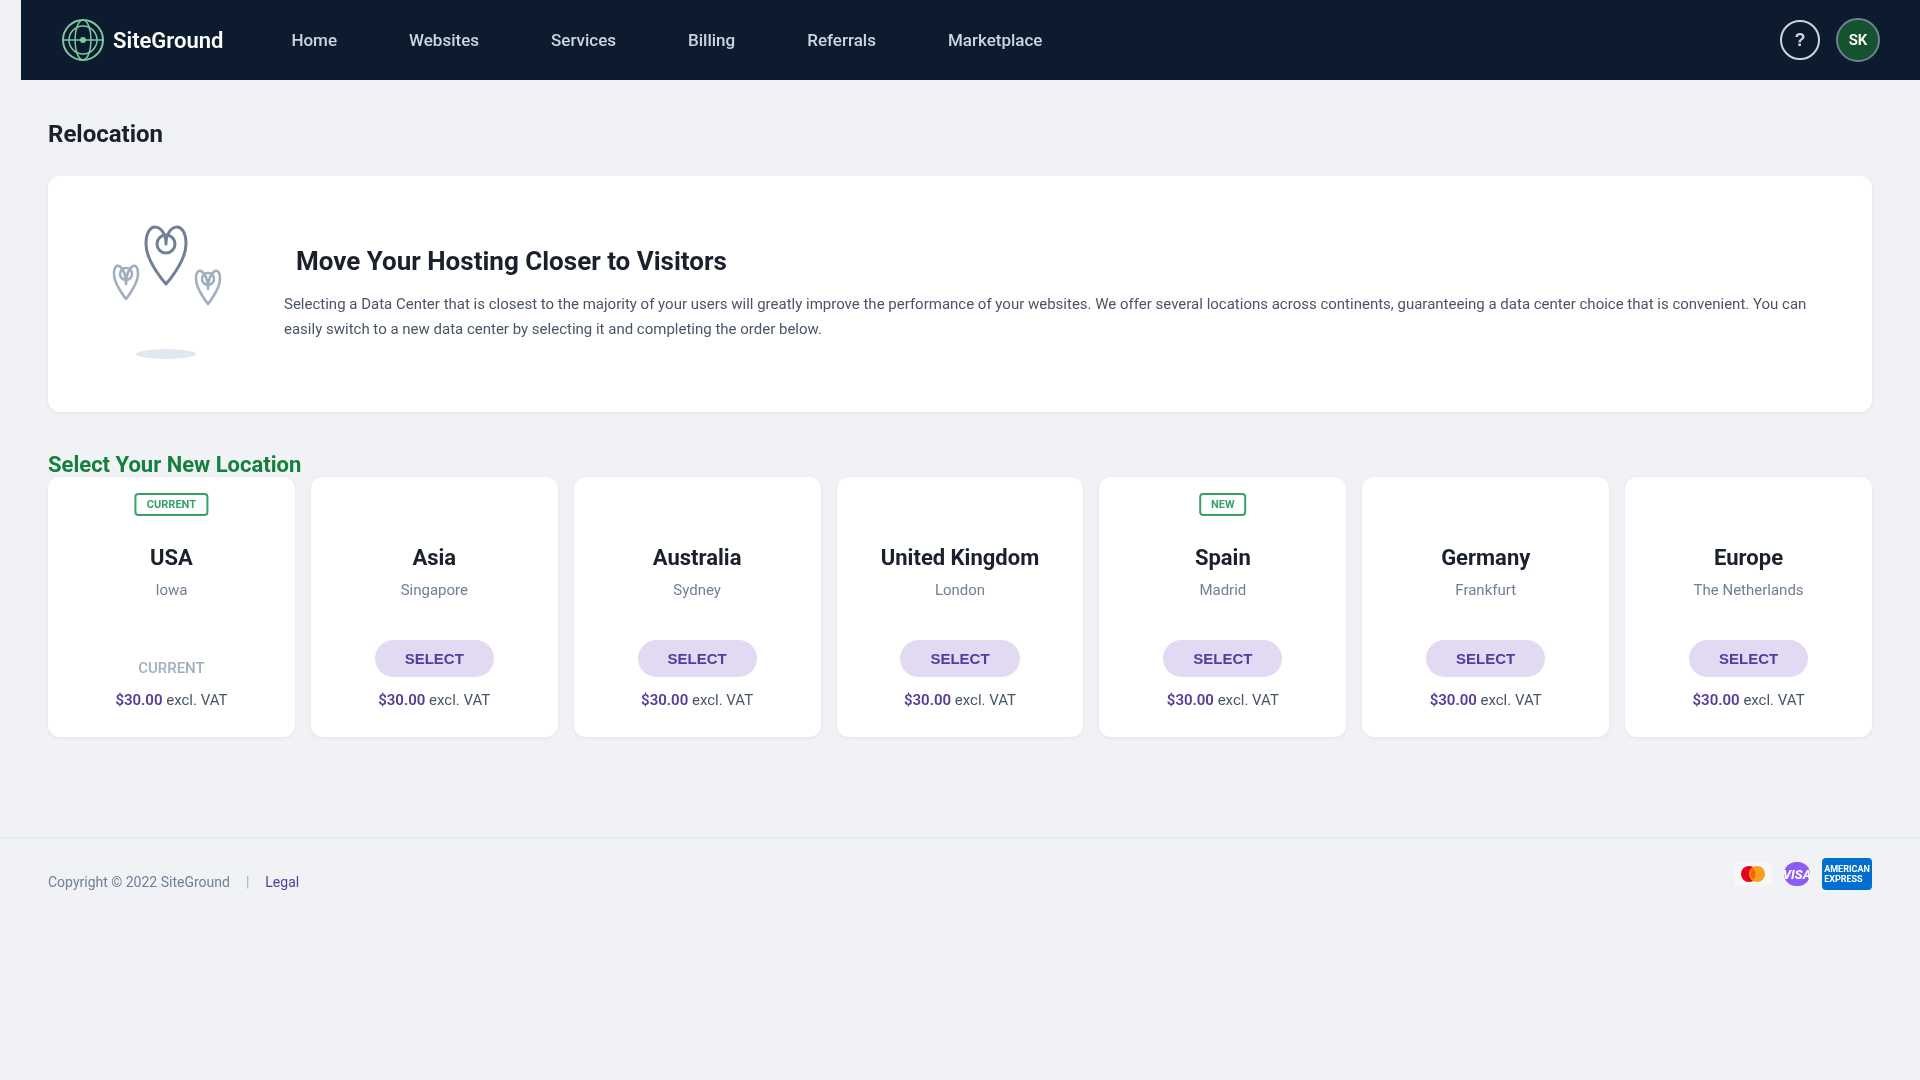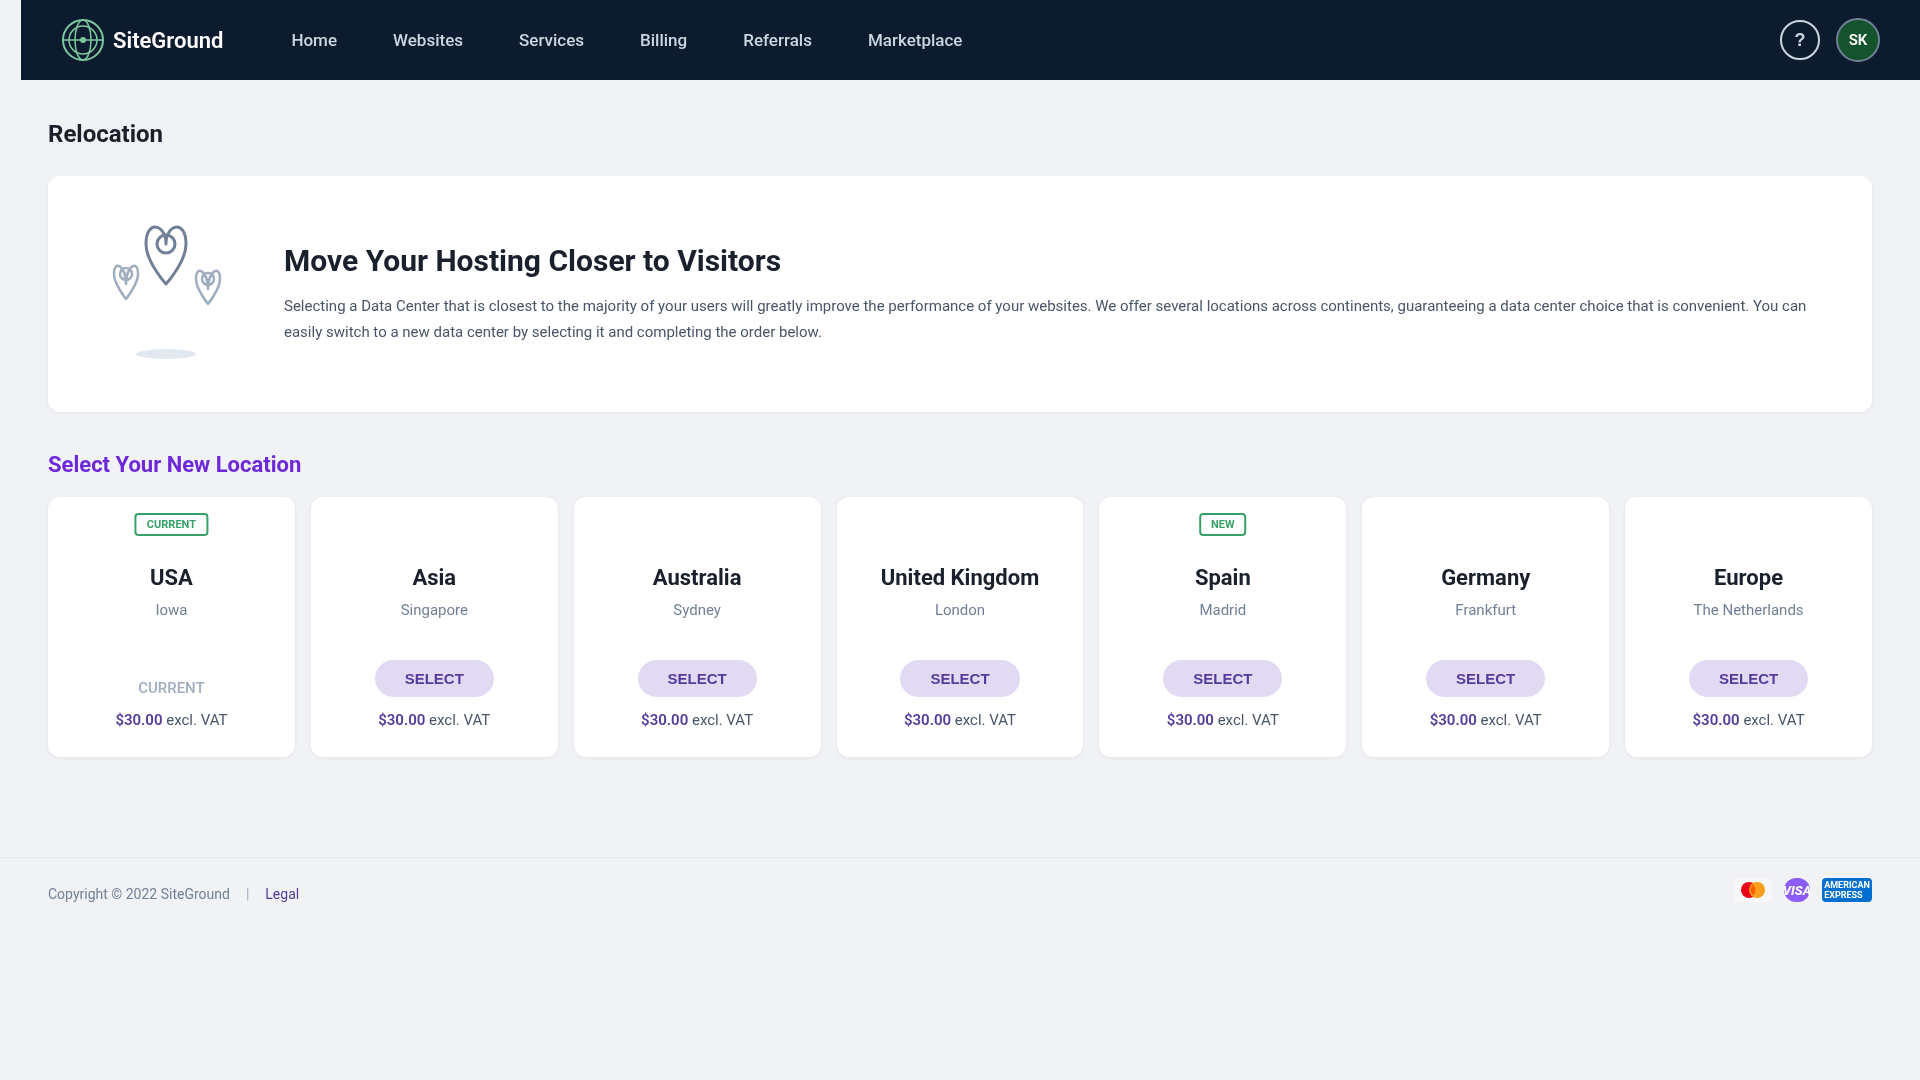--- a/index.html
+++ b/index.html
@@ -26,21 +26,21 @@
       width: 44px;
       height: 44px;
     }
     .logo-text {
       color: white;
       font-size: 22px;
       font-weight: 600;
     }
     .nav-links {
       display: flex;
-      gap: 0;
+      gap: 16px;
       flex: 1;
     }
     .nav-link {
       color: #ccd6e0;
       text-decoration: none;
       font-size: 17px;
       font-weight: 500;
       padding: 0 28px;
       height: 80px;
       display: flex;
@@ -104,37 +104,37 @@
       gap: 48px;
       margin-bottom: 40px;
       box-shadow: 0 1px 4px rgba(0,0,0,0.06);
     }
     .info-icon {
       flex-shrink: 0;
       width: 140px;
       height: 140px;
     }
     .info-text h2 {
-      font-size: 30px;
+      font-size: 26px;
       font-weight: 700;
       color: #1a202c;
       margin-bottom: 16px;
+      margin-left: 12px;
     }
     .info-text p {
       font-size: 15px;
       color: #4a5568;
       line-height: 1.7;
     }
 
     
     .section-title {
       font-size: 22px;
       font-weight: 700;
-      color: #6d28d9;
-      margin-bottom: 20px;
+      color: #15803d;
     }
 
     .locations-grid {
       display: grid;
       grid-template-columns: repeat(7, 1fr);
       gap: 16px;
     }
 
     .location-card {
       background: white;
@@ -257,21 +257,21 @@
       display: flex;
       align-items: center;
       justify-content: center;
       color: white;
       font-size: 13px;
       font-weight: 800;
       font-style: italic;
     }
     .amex-icon {
       width: 50px;
-      height: 24px;
+      height: 32px;
       background: #016fcf;
       border-radius: 4px;
       display: flex;
       align-items: center;
       justify-content: center;
       color: white;
       font-size: 9px;
       font-weight: 700;
     }
   </style>

